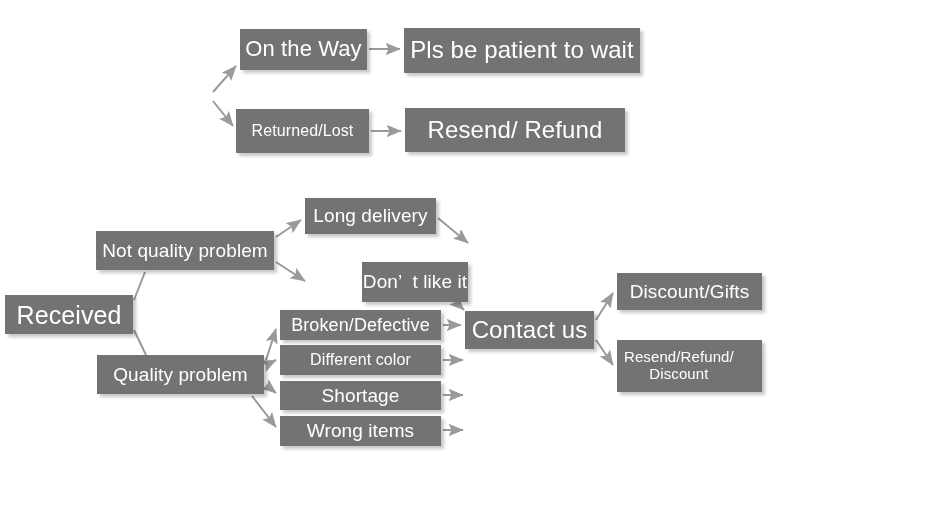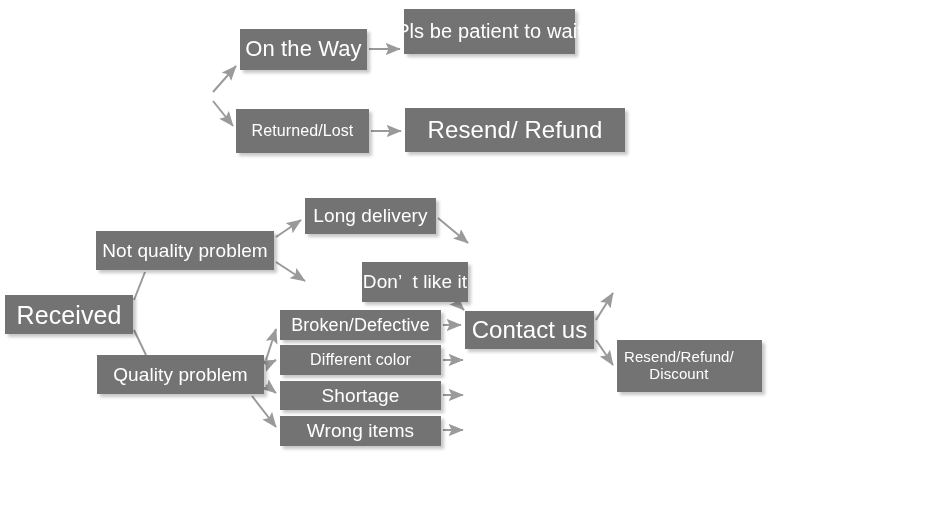--- a/index.html
+++ b/index.html
@@ -41,21 +41,21 @@
     justify-content: center;
     line-height: 1.12;
     text-align: center;
     white-space: pre;
     box-shadow: 3px 3px 3px rgba(0,0,0,0.22);
     letter-spacing: 0.1px;
   }
   
   .n-not-received   { left: 80px;  top: 78px;  width: 132px; height: 37px; font-size: 21px; }
   .n-on-the-way     { left: 240px; top: 29px;  width: 127px; height: 41px; font-size: 22px; }
-  .n-pls-wait       { left: 404px; top: 9px;  width: 171px; height: 45px; font-size: 20px; }
+  .n-pls-wait       { left: 404px; top: 28px;  width: 236px; height: 45px; font-size: 24px; }
   .n-returned-lost  { left: 236px; top: 109px; width: 133px; height: 44px; font-size: 16px; }
   .n-resend-refund  { left: 405px; top: 108px; width: 220px; height: 44px; font-size: 24px; }
   
   .n-received       { left: 5px;   top: 295px; width: 128px; height: 39px; font-size: 25px; }
   .n-not-quality    { left: 96px;  top: 231px; width: 178px; height: 39px; font-size: 19px; }
   .n-quality        { left: 97px;  top: 355px; width: 167px; height: 39px; font-size: 19px; }
   .n-long-delivery  { left: 305px; top: 198px; width: 131px; height: 36px; font-size: 19px; }
   .n-dont-like      { left: 314px; top: 262px; width: 106px; height: 40px; font-size: 19px; margin-left: 48px; }
   .n-broken         { left: 280px; top: 310px; width: 161px; height: 30px; font-size: 18px; }
   .n-diff-color     { left: 280px; top: 345px; width: 161px; height: 30px; font-size: 16px; }
@@ -183,17 +183,18 @@
   <div class="node n-broken">Broken/Defective</div>
 
   <div class="node n-diff-color">Different color</div>
 
   <div class="node n-shortage">Shortage</div>
 
   <div class="node n-wrong-items">Wrong items</div>
 
   <div class="node n-contact-us">Contact us</div>
 
+  <div class="node n-discount-gifts">Discount/Gifts</div>
 
   <div class="node n-resend-disc">Resend/Refund/
 Discount</div>
 
 </div>
 
 </body></html>

